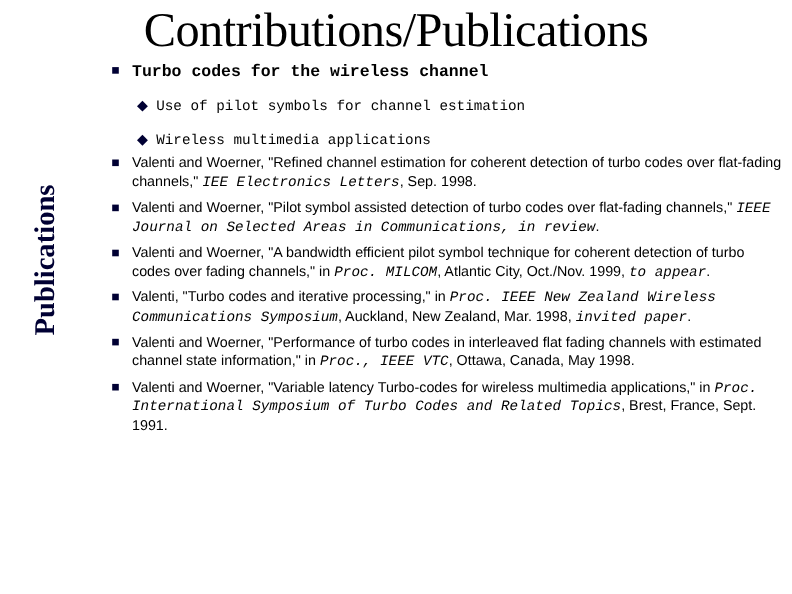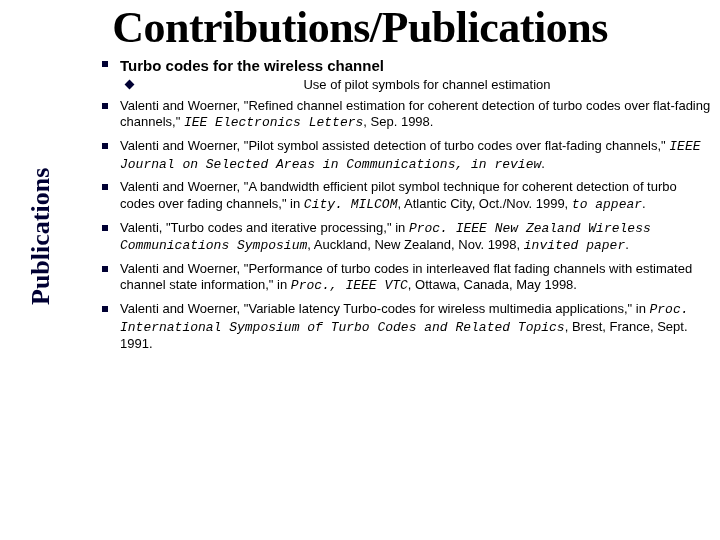--- a/index.html
+++ b/index.html
@@ -6,21 +6,21 @@
   body {
     width: 720px;
     height: 540px;
     background: #fff;
     font-family: Arial, Helvetica, sans-serif;
     overflow: hidden;
     position: relative;
   }
   .title {
     font-family: "Times New Roman", Times, serif;
-    font-weight: bold;
+    font-weight: normal;
     font-size: 44px;
     color: #000;
     text-align: center;
     padding-top: 2px;
     letter-spacing: -0.5px;
   }
   .content {
     position: absolute;
     top: 56px;
     left: 94px;
@@ -35,30 +35,30 @@
     left: 26px;
     top: 305px;
     transform: rotate(-90deg);
     transform-origin: left top;
     font-family: "Times New Roman", Times, serif;
     font-weight: bold;
     font-size: 26px;
     color: #000033;
   }
   ul { list-style: none; }
-  .lvl1 > li { position: relative; padding-left: 26px; margin-bottom: 4px; }
+  .lvl1 > li { position: relative; padding-left: 26px; margin-bottom: 4px; font-family: Liberation Mono, monospace; }
   .lvl1 > li::before {
     content: "";
     position: absolute;
     left: 8px; top: 5px;
     width: 6px; height: 6px;
     background: #000033;
   }
   .lvl1-head { font-weight: bold; font-size: 15px; margin-bottom: 2px; }
-  .lvl2 > li { position: relative; padding-left: 22px; margin-top: 2px; font-size: 13px; text-align: center; }
+  .lvl2 > li { position: relative; padding-left: 22px; margin-top: 14px; font-size: 13px; }
   .lvl2 > li::before {
     content: "";
     position: absolute;
     left: 6px; top: 4px;
     width: 7px; height: 7px;
     background: #000033;
     transform: rotate(45deg);
   }
   .lvl3 > li { position: relative; padding-left: 20px; margin-top: 3px; margin-bottom: 3px; font-size: 12px; }
   .lvl3 > li::before {
@@ -88,36 +88,37 @@
 <div class="sidelabel">Publications</div>
 
 <div class="content">
   <ul class="lvl1">
     <li>
       <div class="lvl1-head">Turbo codes for the wireless channel</div>
       <ul class="lvl2">
         <li>
           <span>Use of pilot symbols for channel estimation</span>
         </li>
+        <li>Wireless multimedia applications</li>
       </ul>
     </li>
   </ul>
 
   <ul class="pubs">
     <li>
       <span>Valenti and Woerner, "Refined channel estimation for coherent detection of turbo codes over flat-fading channels," </span><span class="ital">IEE Electronics Letters</span><span>, Sep. 1998.</span>
     </li>
     <li>
       <span>Valenti and Woerner, "Pilot symbol assisted detection of turbo codes over flat-fading channels," </span><span class="ital">IEEE Journal on Selected Areas in Communications, in review</span><span>.</span>
     </li>
     <li>
-      <span>Valenti and Woerner, "A bandwidth efficient pilot symbol technique for coherent detection of turbo codes over fading channels," in </span><span class="ital">City. MILCOM</span><span>, Atlantic City, Oct./Nov. 1999, </span><span class="ital">to appear</span><span>.</span>
+      <span>Valenti and Woerner, "A bandwidth efficient pilot symbol technique for coherent detection of turbo codes over fading channels," in </span><span class="ital">Proc. MILCOM</span><span>, Atlantic City, Oct./Nov. 1999, </span><span class="ital">to appear</span><span>.</span>
     </li>
     <li>
-      <span>Valenti, "Turbo codes and iterative processing," in </span><span class="ital">Proc. IEEE New Zealand Wireless Communications Symposium</span><span>, Auckland, New Zealand, Nov. 1998, </span><span class="ital">invited paper</span><span>.</span>
+      <span>Valenti, "Turbo codes and iterative processing," in </span><span class="ital">Proc. IEEE New Zealand Wireless Communications Symposium</span><span>, Auckland, New Zealand, Mar. 1998, </span><span class="ital">invited paper</span><span>.</span>
     </li>
     <li>
       <span>Valenti and Woerner, "Performance of turbo codes in interleaved flat fading channels with estimated channel state information," in </span><span class="ital">Proc., IEEE VTC</span><span>, Ottawa, Canada, May 1998.</span>
     </li>
     <li>
       <span>Valenti and Woerner, "Variable latency Turbo-codes for wireless multimedia applications," in </span><span class="ital">Proc. International Symposium of Turbo Codes and Related Topics</span><span>, Brest, France, Sept. 1991.</span>
     </li>
   </ul>
 </div>
 

